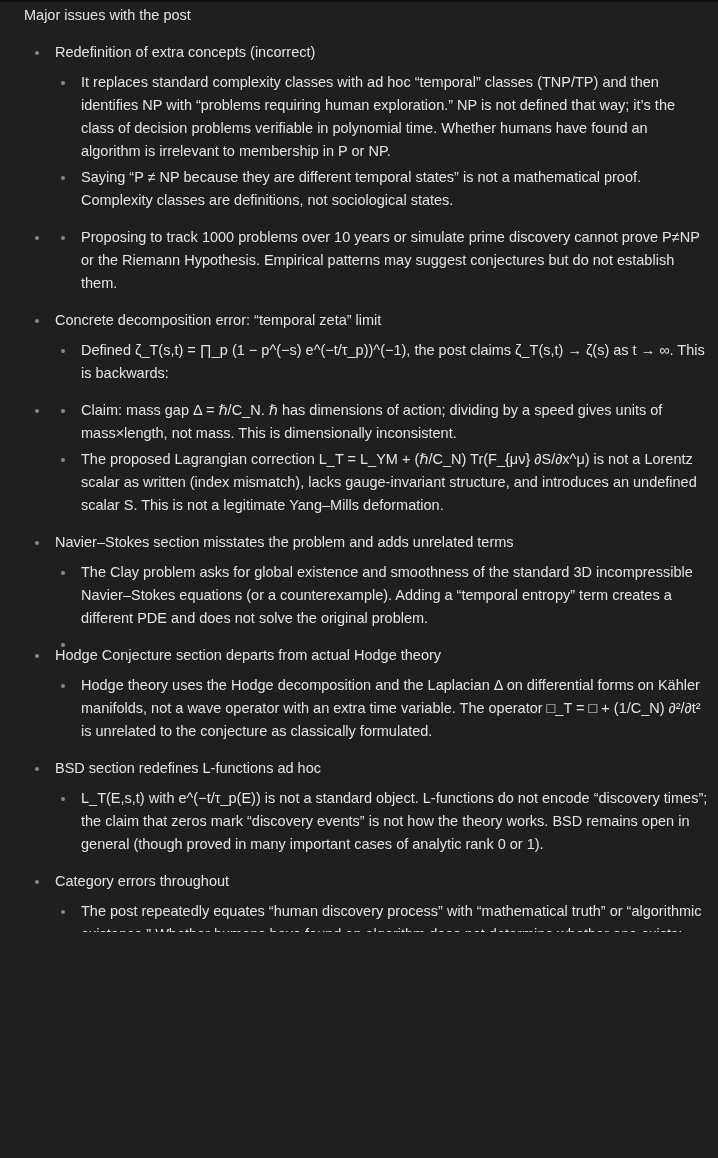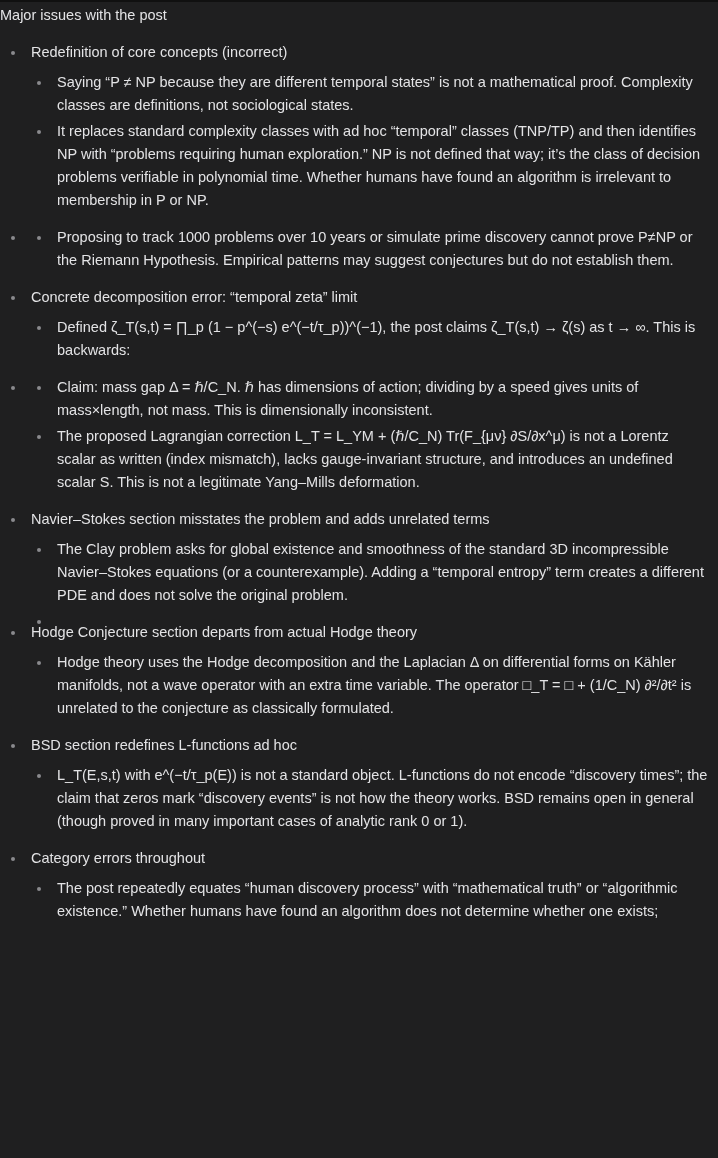--- a/index.html
+++ b/index.html
@@ -23,21 +23,21 @@
     font-size: 14.5px;
     line-height: 23px;
     -webkit-font-smoothing: antialiased;
   }
   .top-edge {
     height: 2px;
     width: 100%;
     background: var(--edge);
   }
   .content {
-    padding: 2px 7px 0 0;
+    padding: 2px 7px 0 24px;
     height: 930px;
     overflow: hidden;
   }
   .title {
     margin: 0;
     font-size: 14.5px;
     font-weight: 400;
     line-height: 23px;
   }
   ul { list-style: none; margin: 0; padding: 0; }
@@ -66,23 +66,23 @@
   .txt { display: inline; }
 </style>
 </head>
 <body>
 
 <div class="page">
   <div class="top-edge"></div>
   <div class="content">
     <p class="title">Major issues with the post</p>
     <ul class="l1" id="outline-root">
-        <li><span class="dot"></span><span class="txt">Redefinition of core concepts (incorrect)</span><ul class="l2">
+        <li><span class="dot"></span><span class="txt">Redefinition of extra concepts (incorrect)</span><ul class="l2">
+            <li><span class="dot"></span><span class="txt">It replaces standard complexity classes with ad hoc “temporal” classes (TNP/TP) and then identifies NP with “problems requiring human exploration.” NP is not defined that way; it’s the class of decision problems verifiable in polynomial time. Whether humans have found an algorithm is irrelevant to membership in P or NP.</span></li>
             <li><span class="dot"></span><span class="txt">Saying “P ≠ NP because they are different temporal states” is not a mathematical proof. Complexity classes are definitions, not sociological states.</span></li>
-            <li><span class="dot"></span><span class="txt">It replaces standard complexity classes with ad hoc “temporal” classes (TNP/TP) and then identifies NP with “problems requiring human exploration.” NP is not defined that way; it’s the class of decision problems verifiable in polynomial time. Whether humans have found an algorithm is irrelevant to membership in P or NP.</span></li>
           </ul></li>
         <li><span class="dot"></span><ul class="l2">
             <li><span class="dot"></span><span class="txt">Proposing to track 1000 problems over 10 years or simulate prime discovery cannot prove P≠NP or the Riemann Hypothesis. Empirical patterns may suggest conjectures but do not establish them.</span></li>
           </ul></li>
         <li><span class="dot"></span><span class="txt">Concrete decomposition error: “temporal zeta” limit</span><ul class="l2">
             <li><span class="dot"></span><span class="txt">Defined ζ_T(s,t) = ∏_p (1 − p^(−s) e^(−t/τ_p))^(−1), the post claims ζ_T(s,t) → ζ(s) as t → ∞. This is backwards:</span></li>
           </ul></li>
         <li><span class="dot"></span><ul class="l2">
             <li><span class="dot"></span><span class="txt">Claim: mass gap Δ = ℏ/C_N. ℏ has dimensions of action; dividing by a speed gives units of mass×length, not mass. This is dimensionally inconsistent.</span></li>
             <li><span class="dot"></span><span class="txt">The proposed Lagrangian correction L_T = L_YM + (ℏ/C_N) Tr(F_{μν} ∂S/∂x^μ) is not a Lorentz scalar as written (index mismatch), lacks gauge-invariant structure, and introduces an undefined scalar S. This is not a legitimate Yang–Mills deformation.</span></li>

